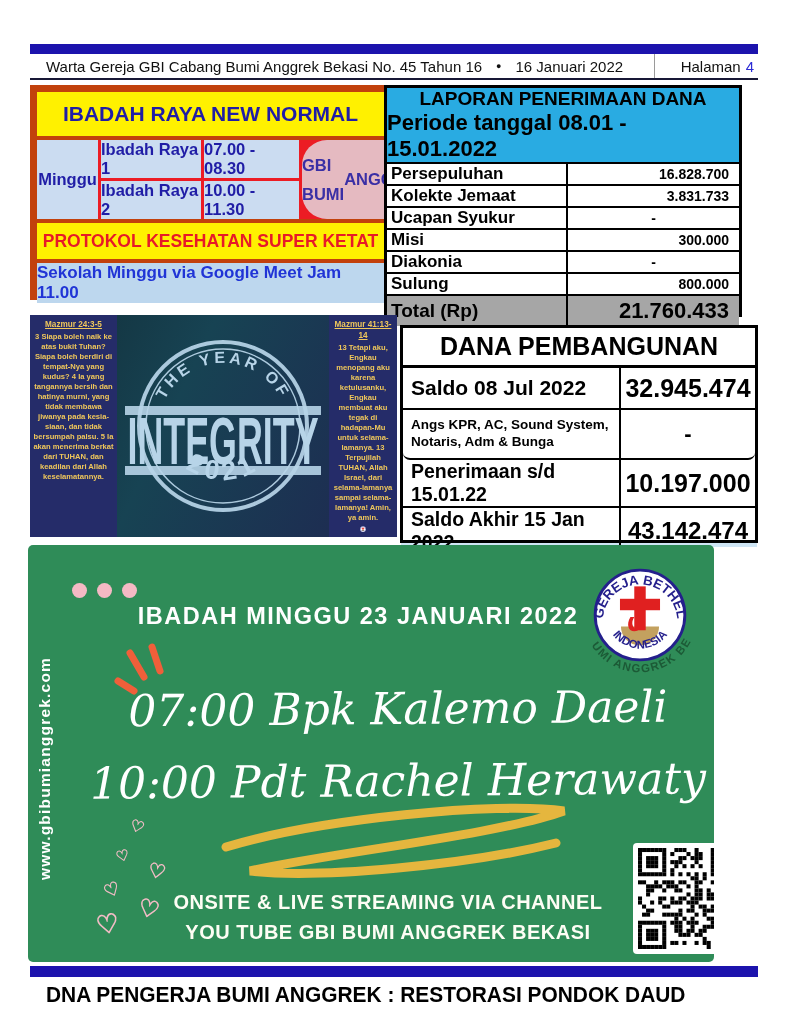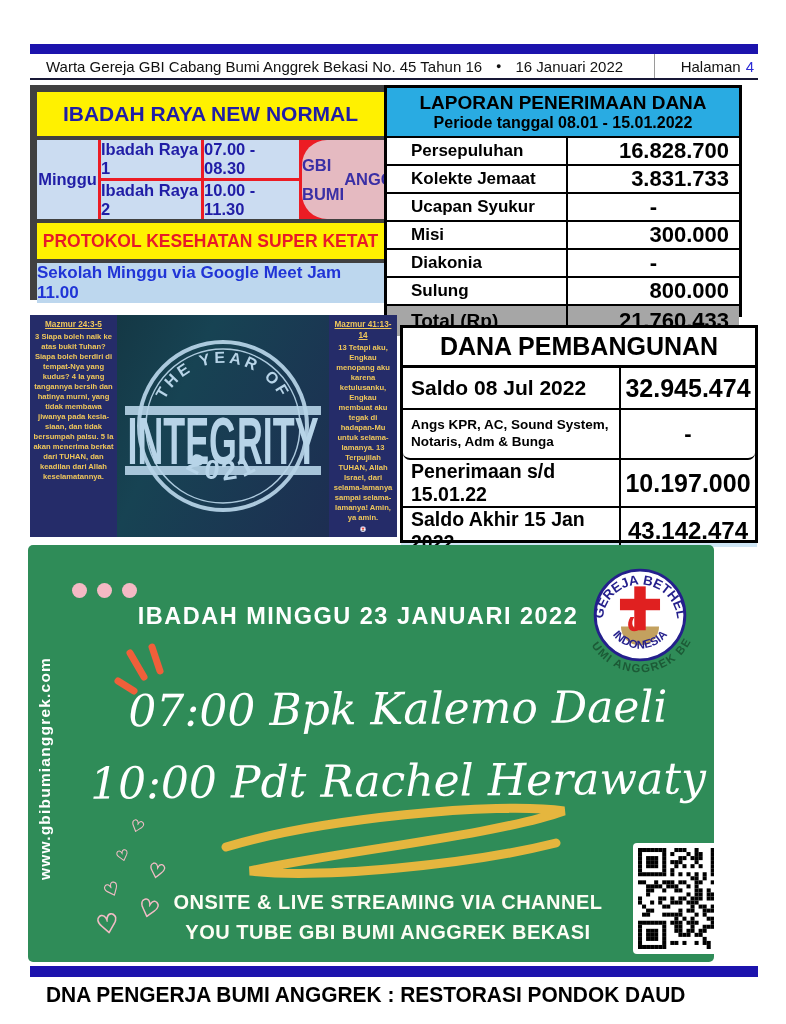--- a/index.html
+++ b/index.html
@@ -10,38 +10,38 @@
   
   .topbar { position:absolute; left:30px; top:44px; width:728px; height:10px; background:#1c13ad; }
   .hdr { position:absolute; left:30px; top:54px; width:728px; height:26px; display:flex; align-items:center;
          border-bottom:2.5px solid #181836; font-size:15px; color:#111; }
   .hdr-left { flex:1; display:flex; align-items:center; white-space:nowrap; padding-left:16px; }
   .hdr-bullet { font-size:9px; margin:0 14px; }
   .hdr-right { border-left:1.5px solid #9a9a9a; height:100%; display:flex; align-items:center; padding-left:26px; padding-right:4px; }
   .hdr-pageno { color:#2b2bd5; margin-left:5px; }
 
   
-  .sched { position:absolute; left:30px; top:85px; width:361px; height:215px; background:#404040; padding:7px; display:flex; flex-direction:column; gap:4px; }
+  .sched { position:absolute; left:30px; top:85px; width:361px; height:215px; background:#c2410c; padding:7px; display:flex; flex-direction:column; gap:4px; }
   .sched-title { background:#fff100; color:#201da6; font-weight:bold; font-size:21px; flex:0 0 44px; display:flex; align-items:center; justify-content:center; }
   .sched-table { flex:0 0 76px; display:grid; grid-template-columns:61px 100px 95px 1fr; grid-template-rows:1fr 1fr; gap:3px; background:#ec1c24; }
   .sched-table > div { background:#cbdcf1; color:#201da6; font-weight:bold; display:flex; align-items:center; justify-content:center; font-size:16.5px; }
   .cell-day { grid-row:1/3; font-size:18px; }
   .cell-loc { grid-row:1/3; grid-column:4; background:#e5bac1 !important; color:#3a2fa5 !important; flex-direction:row; line-height:1.7; font-size:17px;border-radius:25px; }
   .sched-protocol { background:#fff100; color:#e71a28; font-weight:bold; font-size:17.5px; flex:0 0 36px; display:flex; align-items:center; justify-content:center; }
   .sched-school { background:#bdd7ee; color:#2034d6; font-weight:bold; font-size:17px; flex:0 0 33px; display:flex; align-items:center; justify-content:center; }
 
   
   .report { position:absolute; left:384px; top:85px; width:358px; height:232px; border:3px solid #000; background:#fff; display:flex; flex-direction:column; }
   .report-head { background:#29abe2; border-bottom:2.5px solid #000; flex:0 0 50px; display:flex; flex-direction:column; align-items:center; justify-content:center; color:#000; }
   .report-title { font-size:19px; font-weight:bold; }
-  .report-sub { font-size:16px; font-weight:bold; }
+  .report-sub { font-size:22px; font-weight:bold; }
   .rrow { flex:1; display:flex; border-bottom:2px solid #000; }
   .rrow:last-child { border-bottom:none; }
-  .rlabel { width:181px; border-right:2.5px solid #000; display:flex; align-items:center; padding-left:24px; font-weight:bold; font-size:17px; }
-  .rval { flex:1; display:flex; align-items:center; justify-content:flex-end; padding-right:10px; font-weight:bold; font-size:22px; }
+  .rlabel { width:181px; border-right:2.5px solid #000; display:flex; align-items:center; padding-left:4px; font-weight:bold; font-size:17px; }
+  .rval { flex:1; display:flex; align-items:center; justify-content:flex-end; padding-right:10px; font-weight:bold; font-size:14px; }
   .rval.center { justify-content:center; padding-right:0; }
   .rrow.total { flex:0 0 30px; background:#a6a6a6; }
   .rrow.total .rlabel { font-size:19px; }
   .rrow.total .rval { font-size:22px; }
 
   
   .integ { position:absolute; left:30px; top:315px; width:365px; height:222px; display:flex;
            background:linear-gradient(115deg,#122e38,#174353 40%,#1d2e52 85%,#16244a); }
   .vcol { flex:0 0 87px; background:#252c69; color:#efc75b; font-weight:bold; font-size:7.6px; line-height:1.32; text-align:center; padding:5px 3px; }
   .vcol.right { flex:0 0 68px; display:flex; flex-direction:column; align-items:center; }

